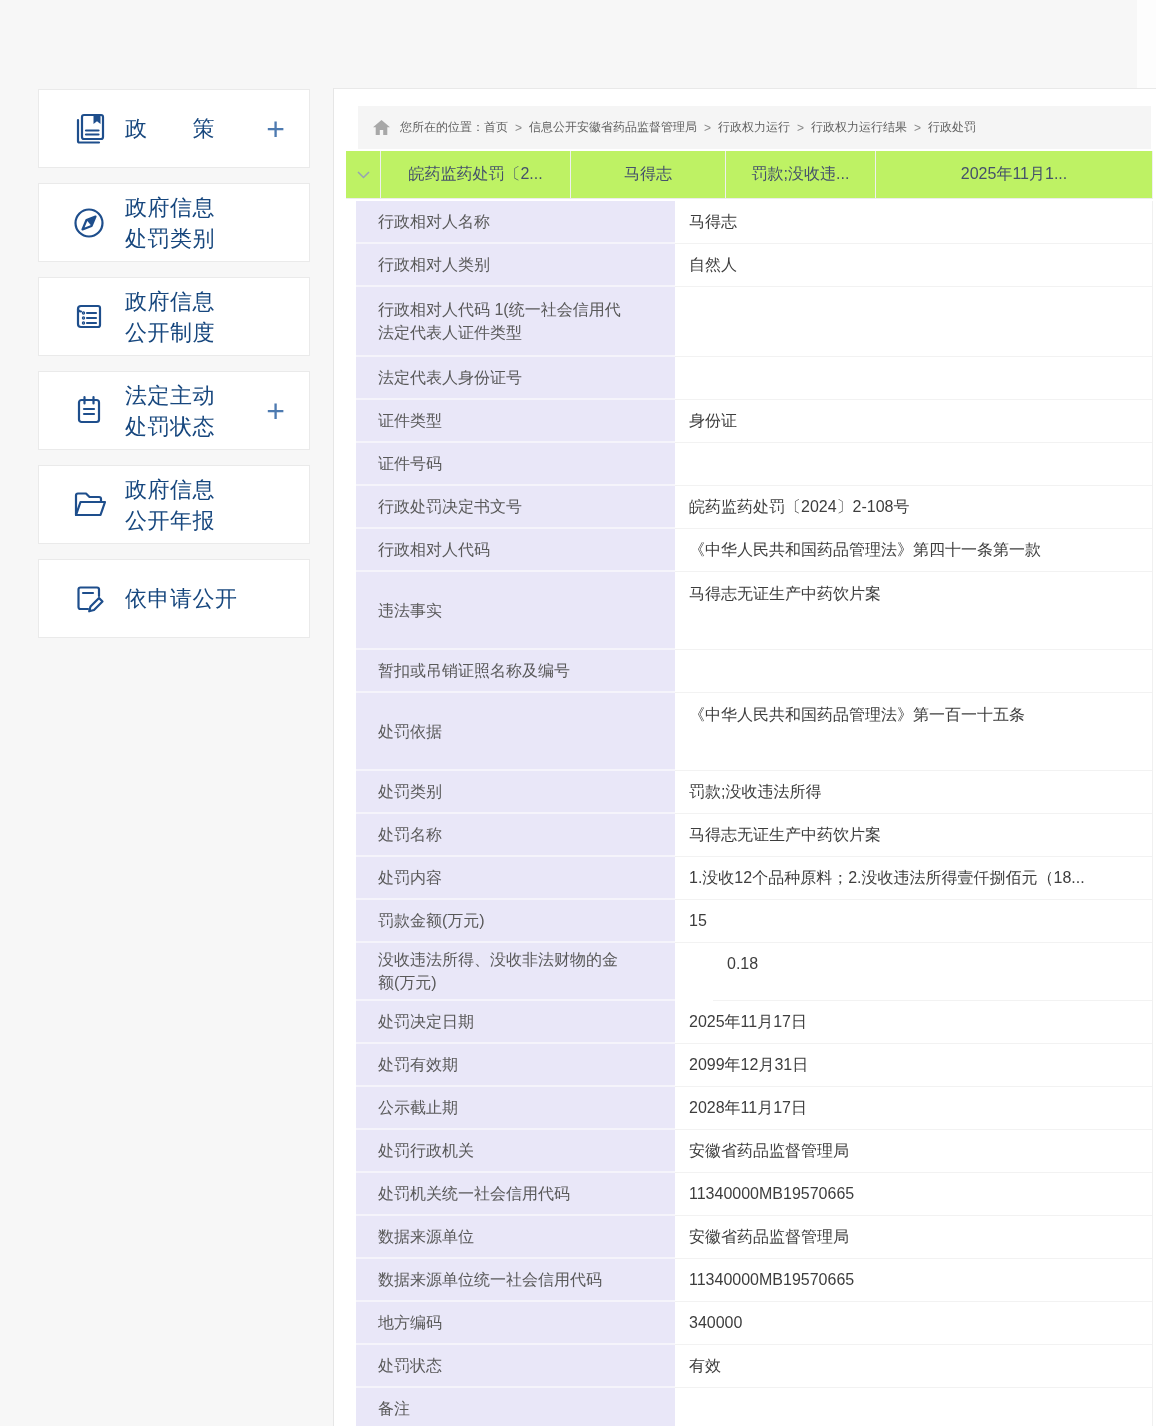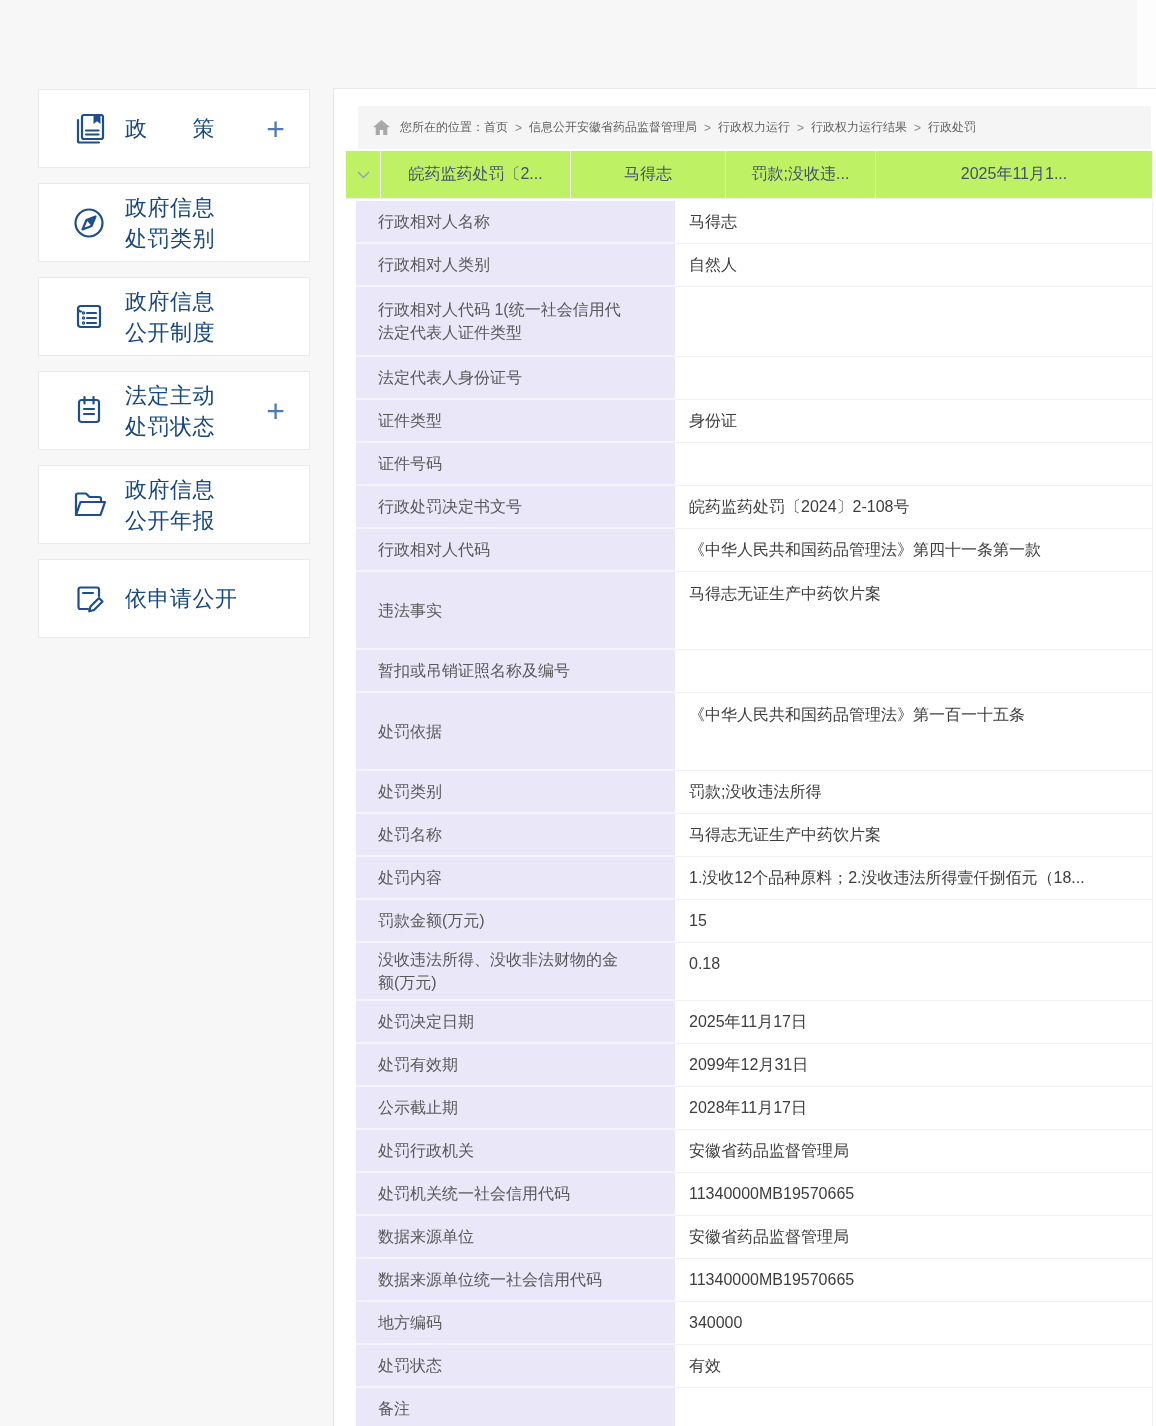--- a/index.html
+++ b/index.html
@@ -63,21 +63,21 @@
   .c2 { width:155px; flex:0 0 155px; }
   .c3 { width:142px; flex:0 0 142px; }
   .c4 { width:150px; flex:0 0 150px; }
   .c5 { width:135px; flex:1; }
 
   
   .dtable { position:absolute; left:22px; top:112px; width:797px; border-right:1px solid #f0f0f0; }
   .trow { display:flex; height:43px; }
   .trow.h70 { height:70px; }
   .trow.h78 { height:78px; }
-  .trow.h58 { height:58px; }
+  .trow.h58 { height:58px;gap:38px; }
   .tlabel {
     width:319px; flex:0 0 319px;
     background:#e9e7f8;
     color:#595959; font-size:16px; line-height:23px;
     display:flex; flex-direction:column; justify-content:center;
     padding-left:22px; 
     border-bottom:2px solid #f5f4fb;
   }
   .tvalue {
     flex:1;

